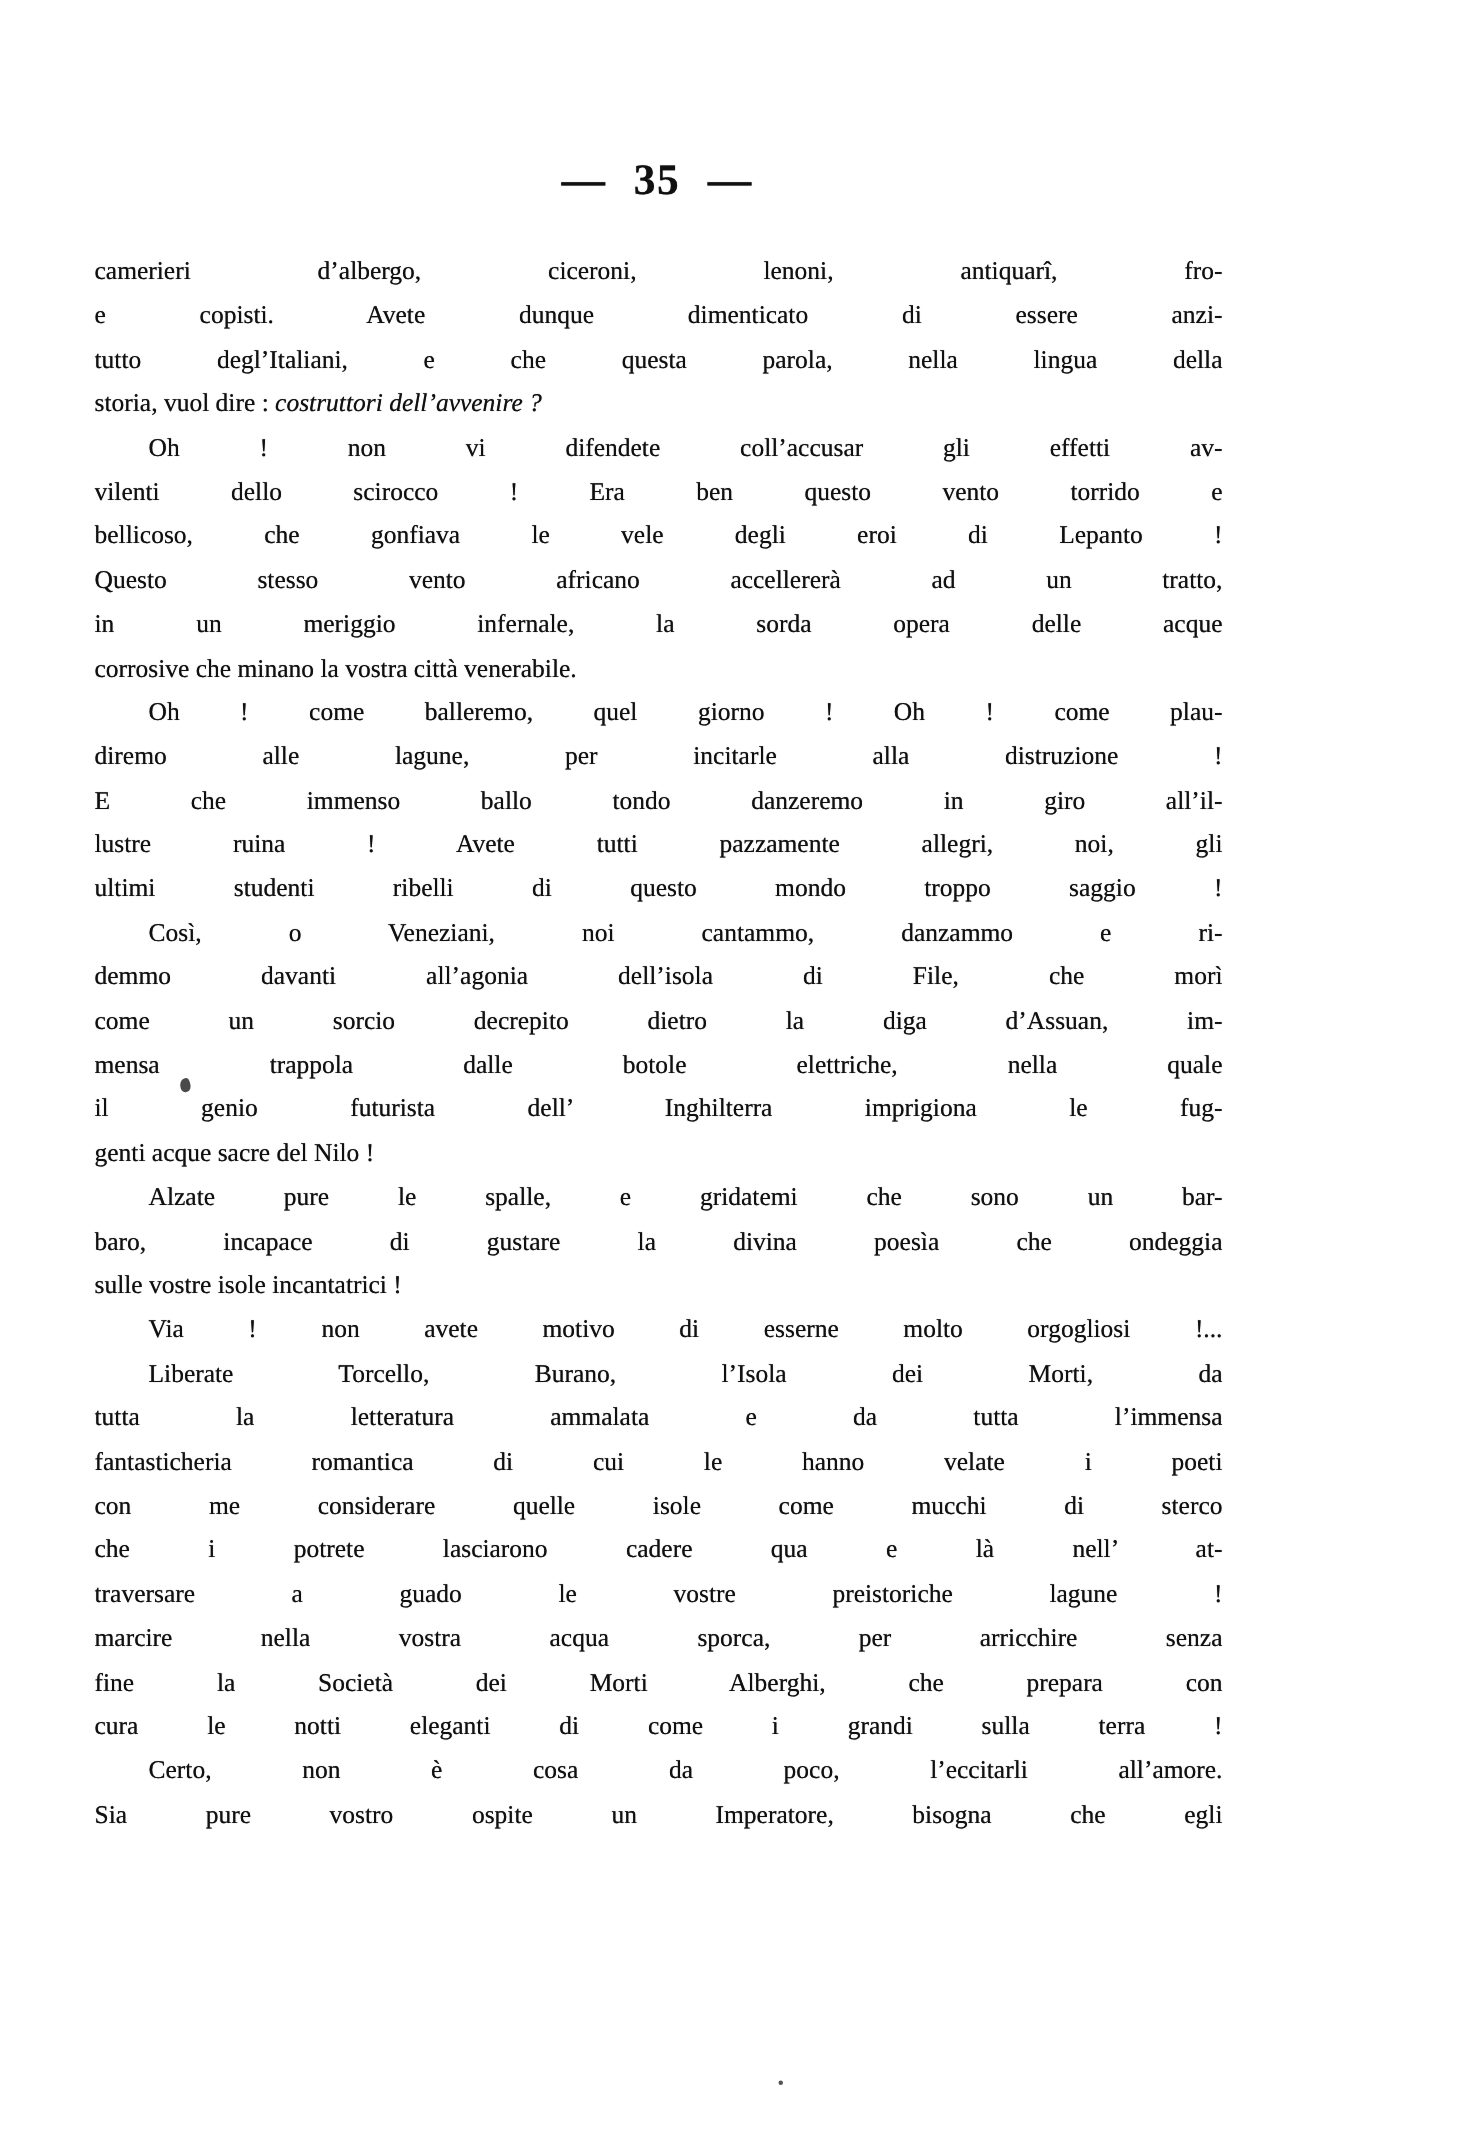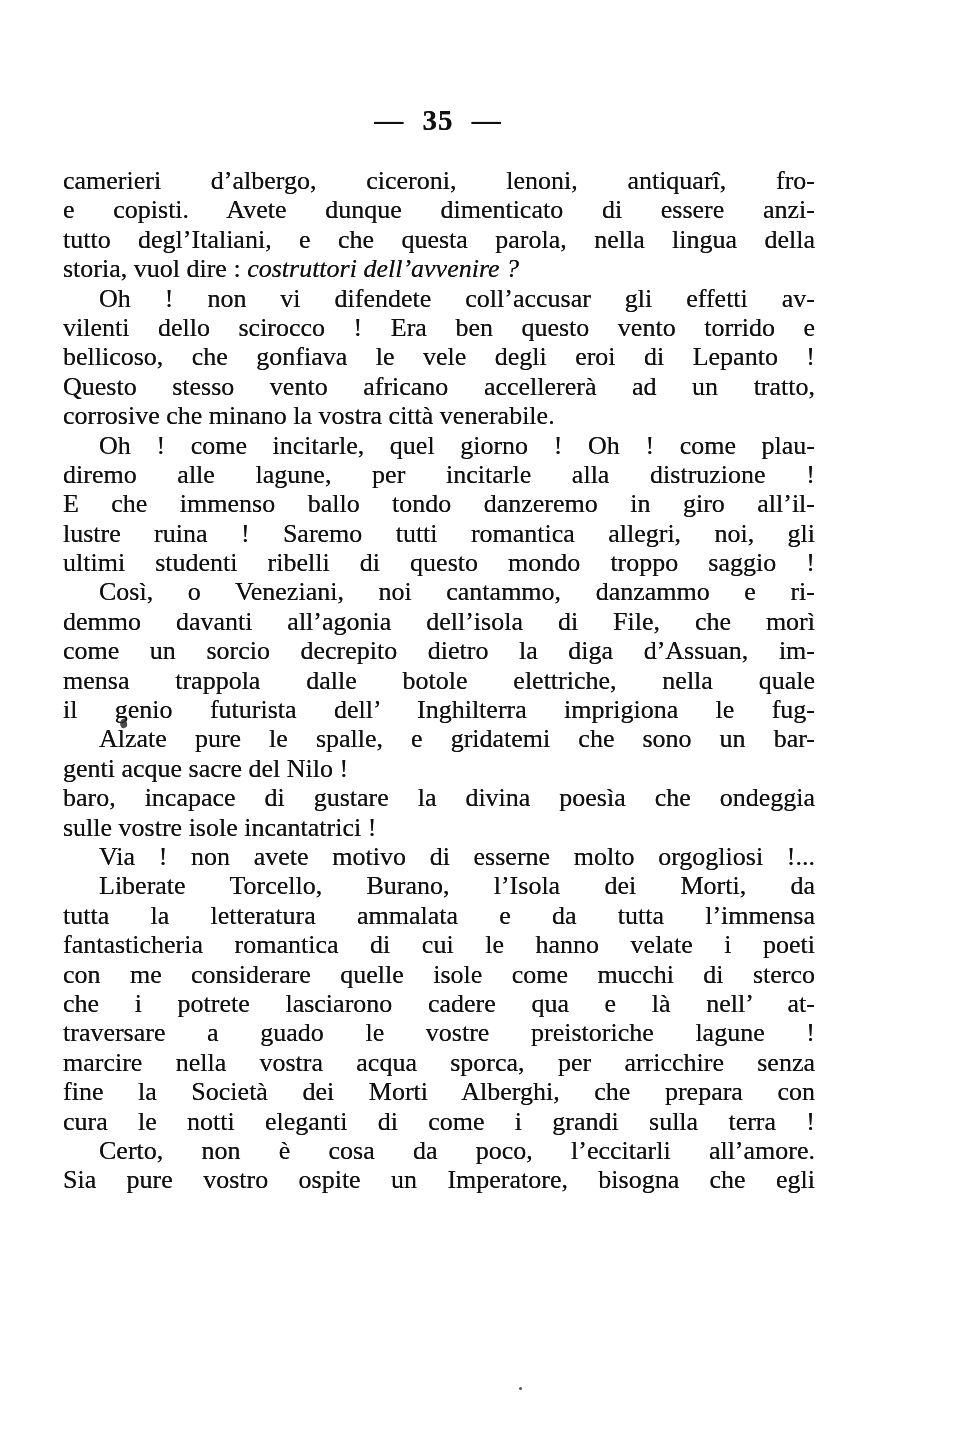--- a/index.html
+++ b/index.html
@@ -24,21 +24,21 @@
     text-align: center;
     font-size: 29px;
     font-weight: bold;
     letter-spacing: 1px;
     word-spacing: 10px;
     text-shadow: 0 0 0.5px rgba(0,0,0,.75);
   }
   .text-block {
     position: absolute;
     left: 63px; top: 118px; width: 752px;
-    font-size: 26px;
+    font-size: 17px;
     text-shadow: 0 0 0.5px rgba(0,0,0,.75);
   }
   .line {
     height: 29.4px;
     line-height: 29.4px;
     text-align: justify;
     text-align-last: justify;
     overflow: hidden;
   }
   .line.nat { text-align: right; text-align-last: left; }
@@ -64,33 +64,34 @@
   <div class="pagenum">— 35 —</div>
   <div class="text-block">
       <div class="line"><span>camerieri d’albergo, ciceroni, lenoni, antiquarî, fro-</span></div>
       <div class="line"><span>e copisti. Avete dunque dimenticato di essere anzi-</span></div>
       <div class="line"><span>tutto degl’Italiani, e che questa parola, nella lingua della</span></div>
       <div class="line nat"><span>storia, vuol dire : </span><em>costruttori dell’avvenire ?</em></div>
       <div class="line ind"><span>Oh ! non vi difendete coll’accusar gli effetti av-</span></div>
       <div class="line"><span>vilenti dello scirocco ! Era ben questo vento torrido e</span></div>
       <div class="line"><span>bellicoso, che gonfiava le vele degli eroi di Lepanto !</span></div>
       <div class="line"><span>Questo stesso vento africano accellererà ad un tratto,</span></div>
+      <div class="line"><span>in un meriggio infernale, la sorda opera delle acque</span></div>
       <div class="line nat"><span>corrosive che minano la vostra città venerabile.</span></div>
-      <div class="line ind"><span>Oh ! come incitarle, quel giorno ! Oh ! come plau-</span></div>
+      <div class="line ind"><span>Oh ! come balleremo, quel giorno ! Oh ! come plau-</span></div>
       <div class="line"><span>diremo alle lagune, per incitarle alla distruzione !</span></div>
       <div class="line"><span>E che immenso ballo tondo danzeremo in giro all’il-</span></div>
-      <div class="line"><span>lustre ruina ! Saremo tutti romantica allegri, noi, gli</span></div>
+      <div class="line"><span>lustre ruina ! Avete tutti pazzamente allegri, noi, gli</span></div>
       <div class="line"><span>ultimi studenti ribelli di questo mondo troppo saggio !</span></div>
       <div class="line ind"><span>Così, o Veneziani, noi cantammo, danzammo e ri-</span></div>
       <div class="line"><span>demmo davanti all’agonia dell’isola di File, che morì</span></div>
       <div class="line"><span>come un sorcio decrepito dietro la diga d’Assuan, im-</span></div>
       <div class="line"><span>mensa trappola dalle botole elettriche, nella quale</span></div>
       <div class="line"><span>il genio futurista dell’ Inghilterra imprigiona le fug-</span></div>
+      <div class="line nat"><span>genti acque sacre del Nilo !</span></div>
       <div class="line ind"><span>Alzate pure le spalle, e gridatemi che sono un bar-</span></div>
-      <div class="line nat"><span>genti acque sacre del Nilo !</span></div>
       <div class="line"><span>baro, incapace di gustare la divina poesìa che ondeggia</span></div>
       <div class="line nat"><span>sulle vostre isole incantatrici !</span></div>
       <div class="line ind"><span>Via ! non avete motivo di esserne molto orgogliosi !...</span></div>
       <div class="line ind"><span>Liberate Torcello, Burano, l’Isola dei Morti, da</span></div>
       <div class="line"><span>tutta la letteratura ammalata e da tutta l’immensa</span></div>
       <div class="line"><span>fantasticheria romantica di cui le hanno velate i poeti</span></div>
       <div class="line"><span>con me considerare quelle isole come mucchi di sterco</span></div>
       <div class="line"><span>che i potrete lasciarono cadere qua e là nell’ at-</span></div>
       <div class="line"><span>traversare a guado le vostre preistoriche lagune !</span></div>
       <div class="line"><span>marcire nella vostra acqua sporca, per arricchire senza</span></div>

